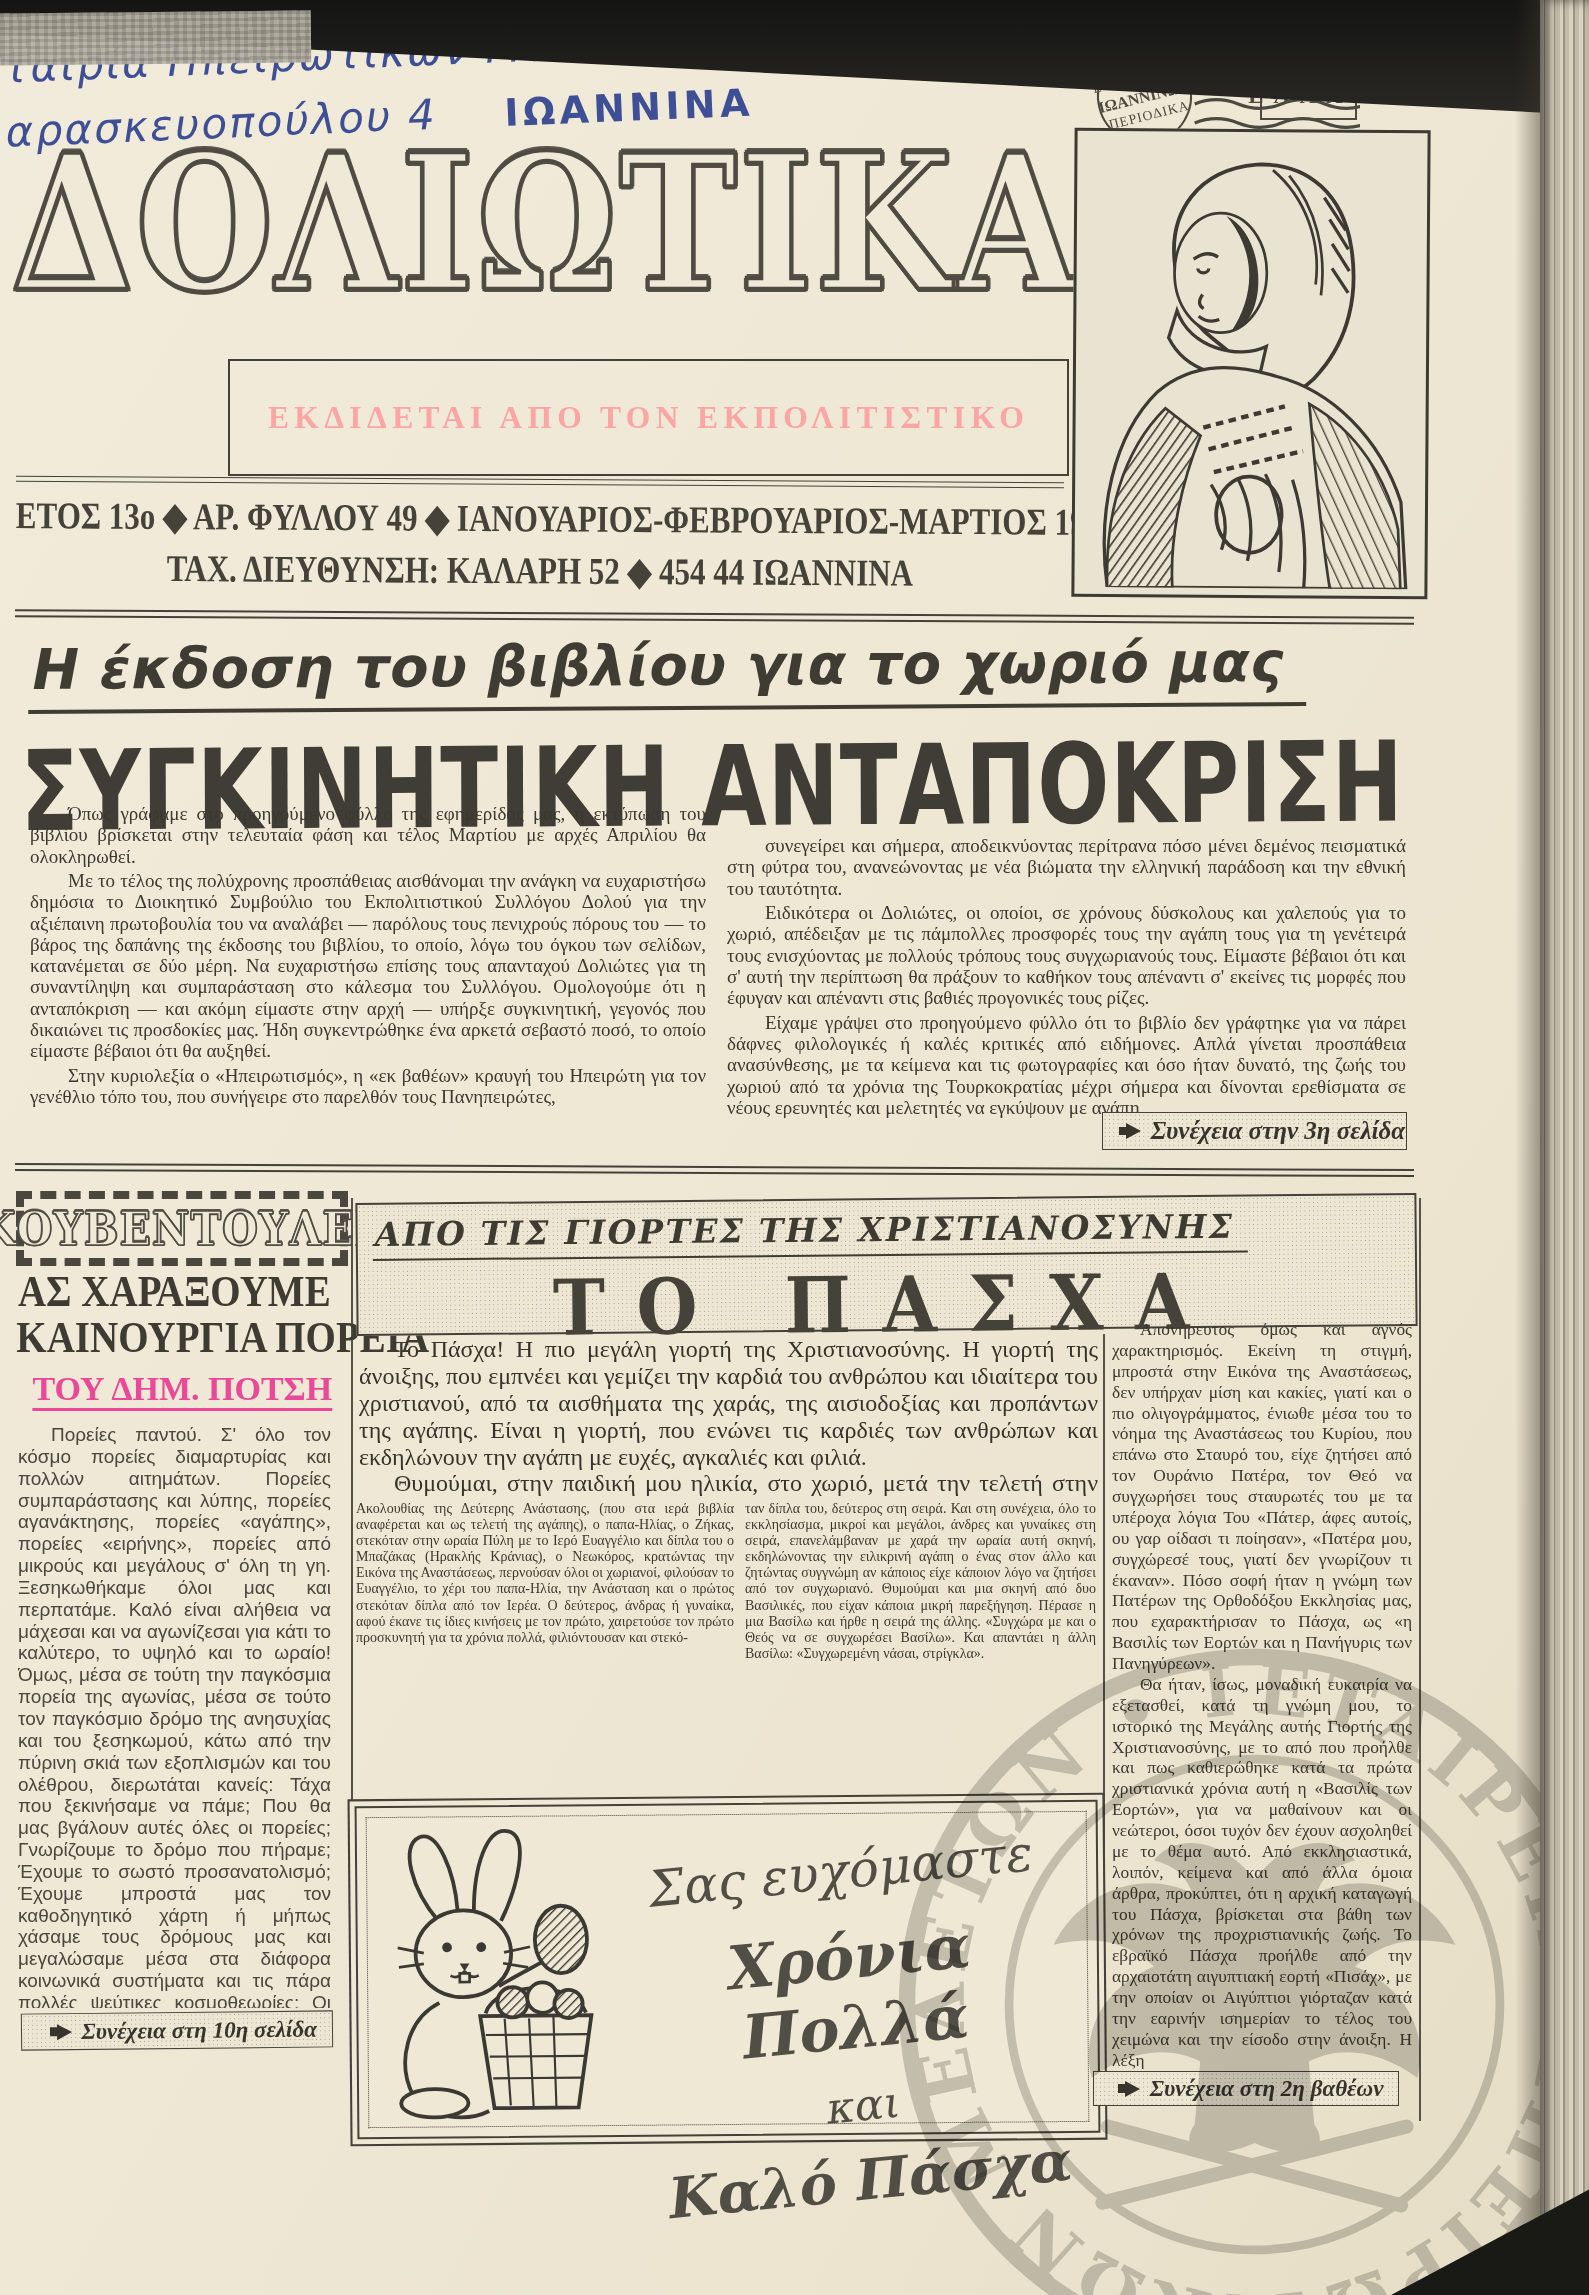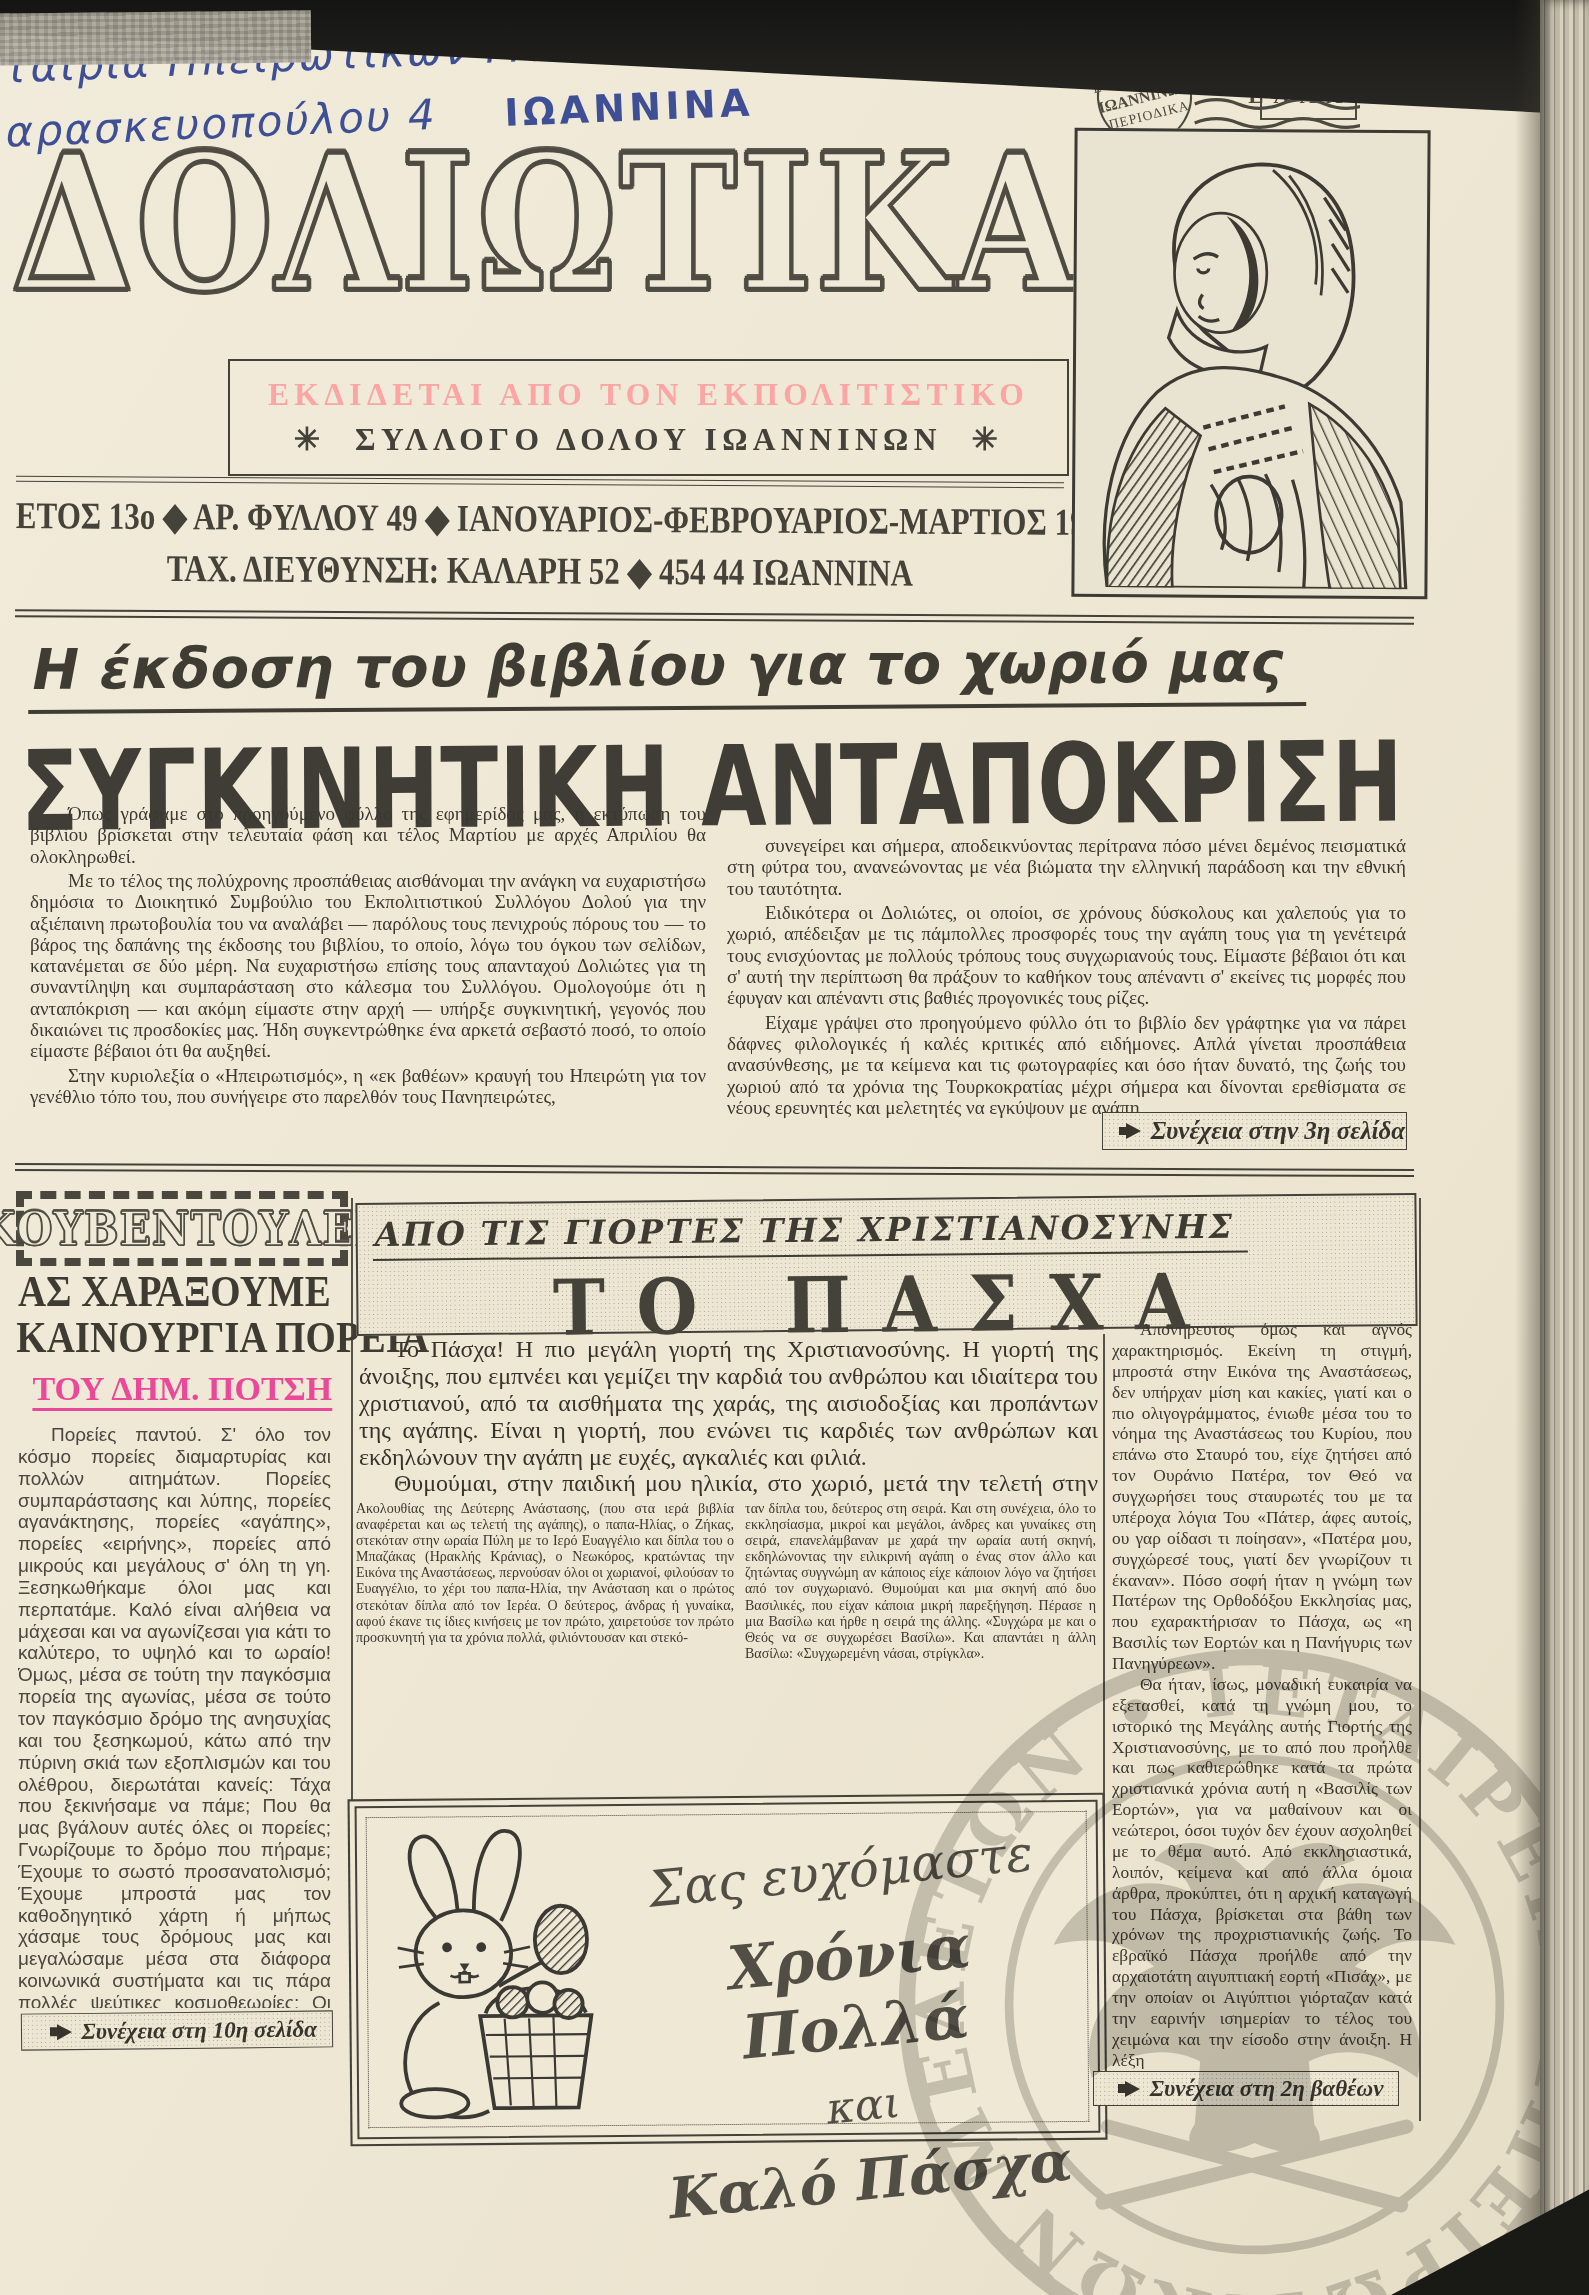--- a/index.html
+++ b/index.html
@@ -82,25 +82,20 @@
       <div style="font-size:8.7px;letter-spacing:1.1px;margin-top:-6.5px;">ΕΛΤΑ</div>
       <div style="font-size:23px;letter-spacing:9.8px;font-weight:bold;margin-top:1.1px;padding-left:8.7px;">ΕΛΛΑΣ</div>
     </div>
 
     <div class="abs dserif outline-big" style="left:11px;top:81px;width:1037px;text-align:center;font-size:158px;font-weight:bold;
                 letter-spacing:2.2px;transform:scale(1.0,1.18);transform-origin:center top;white-space:nowrap;">ΔΟΛΙΩΤΙΚΑ</div>
 
     <div class="abs" style="left:228px;top:326px;width:837px;height:113px;border:2.2px solid #44413a;
                 display:flex;flex-direction:column;align-items:center;justify-content:center;">
       <div class="serif" style="font-size:31.5px;font-weight:bold;letter-spacing:5.4px;color:#fca5a5;">ΕΚΔΙΔΕΤΑΙ ΑΠΟ ΤΟΝ ΕΚΠΟΛΙΤΙΣΤΙΚΟ</div>
-      <div class="serif" style="font-size:31.5px;font-weight:bold;letter-spacing:5.4px;color:#44413a;margin-top:7.6px;">
-        <span>✳</span>
-        <span style="margin:0 16.3px;">ΣΥΛΛΟΓΟ ΔΟΛΟΥ ΙΩΑΝΝΙΝΩΝ</span>
-        <span>✳</span>
-      </div>
     </div>
 
     <div class="abs rule2t" style="left:16.3px;top:446px;width:1048px;transform:rotate(0.35deg);"></div>
 
     <div class="abs serif" style="left:16.3px;top:463px;width:1048px;text-align:center;font-size:31px;font-weight:bold;color:#45423a;
                 transform:scale(1.0,1.22) rotate(0.3deg);transform-origin:center top;white-space:nowrap;">ΕΤΟΣ 13ο ◆ ΑΡ. ΦΥΛΛΟΥ 49 ◆ ΙΑΝΟΥΑΡΙΟΣ-ΦΕΒΡΟΥΑΡΙΟΣ-ΜΑΡΤΙΟΣ 1996</div>
     <div class="abs serif" style="left:16.3px;top:515px;width:1048px;text-align:center;font-size:31px;font-weight:bold;color:#45423a;
                 transform:scale(1.0,1.22) rotate(0.3deg);transform-origin:center top;white-space:nowrap;">ΤΑΧ. ΔΙΕΥΘΥΝΣΗ: ΚΑΛΑΡΗ 52 ◆ 454 44 ΙΩΑΝΝΙΝΑ</div>
 
     <div class="abs" style="left:1073px;top:96px;width:350px;height:463px;border:3.3px solid #3c3a33;background:#e9e3d1;transform:rotate(0.4deg);">

